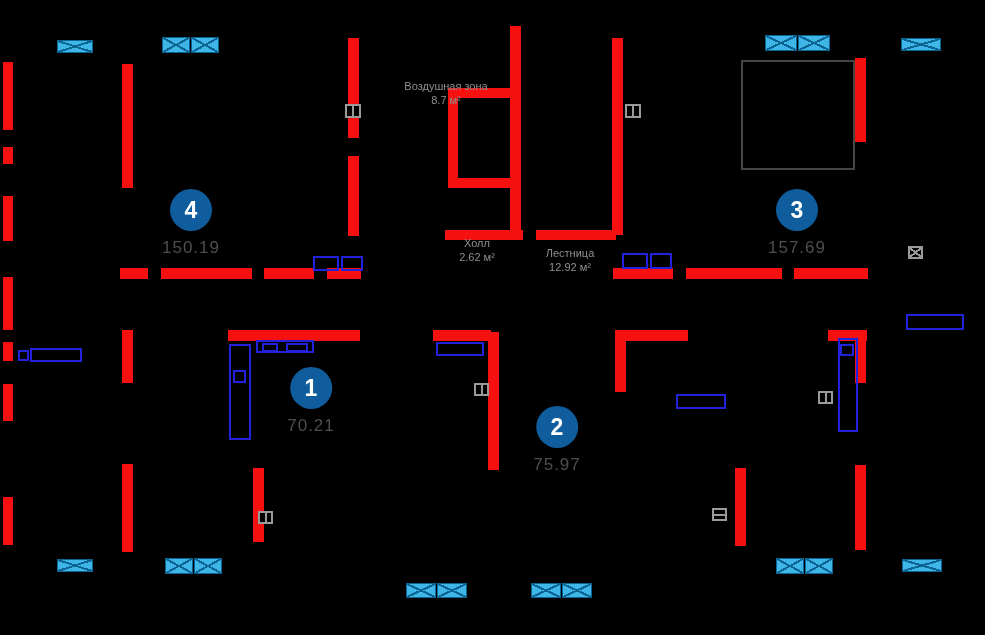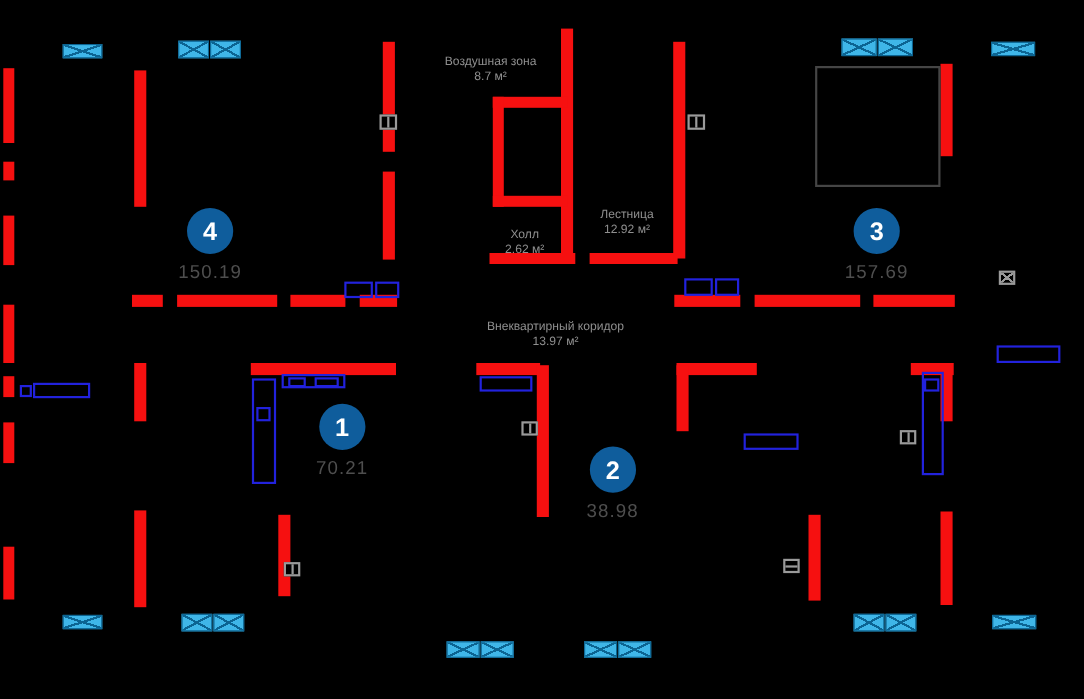--- a/index.html
+++ b/index.html
@@ -21,21 +21,21 @@
   .uicon.panel-h::after{content:"";position:absolute;top:0;bottom:0;left:50%;width:2px;margin-left:-1px;background:#9a9a9a;}
   .uicon.panel-v::after{content:"";position:absolute;left:0;right:0;top:50%;height:2px;margin-top:-1px;background:#9a9a9a;}
   .uicon.cross{
     background-image:
       linear-gradient(to top right, transparent calc(50% - 1px), #9a9a9a calc(50% - 1px), #9a9a9a calc(50% + 1px), transparent calc(50% + 1px)),
       linear-gradient(to bottom right, transparent calc(50% - 1px), #9a9a9a calc(50% - 1px), #9a9a9a calc(50% + 1px), transparent calc(50% + 1px));
   }
   .shaft{position:absolute;box-sizing:border-box;border:2px solid #454545;background:transparent;}
   .room-label{
     position:absolute;transform:translateX(-50%);
-    text-align:center;color:#8f8f8f;font-size:11px;line-height:1.28;
+    text-align:center;color:#8f8f8f;font-size:11px;line-height:1.28;margin-top:30px;
   }
   .room-label .room-name{display:block;}
   .room-label .room-area{display:block;}
   .badge-wrap{
     position:absolute;transform:translate(-50%,-21px);
     display:flex;flex-direction:column;align-items:center;gap:7px;
   }
   .badge{
     width:42px;height:42px;border-radius:50%;background:#0f5d9c;color:#fff;
     display:flex;align-items:center;justify-content:center;
@@ -135,39 +135,35 @@
     </div>
 
   <div class="room-label" style="left:446px;top:49px;width:120px">
     <span class="room-name">Воздушная зона</span>
     <span class="room-area">8.7 м²</span>
   </div>
   <div class="room-label" style="left:477px;top:206px;width:70px">
     <span class="room-name">Холл</span>
     <span class="room-area">2.62 м²</span>
   </div>
-  <div class="room-label" style="left:570px;top:188px;width:90px">
+  <div class="room-label" style="left:570px;top:216px;width:90px">
     <span class="room-name">Лестница</span>
     <span class="room-area">12.92 м²</span>
-  </div>
-  <div class="room-label" style="left:505px;top:290px;width:200px">
-    <span class="room-name">Внеквартирный коридор</span>
-    <span class="room-area">13.97 м²</span>
   </div>
 
   <div class="badge-wrap" style="left:191px;top:210px">
     <div class="badge">4</div>
     <div class="apt-area">150.19</div>
   </div>
   <div class="badge-wrap" style="left:797px;top:210px">
     <div class="badge">3</div>
     <div class="apt-area">157.69</div>
   </div>
   <div class="badge-wrap" style="left:311px;top:388px">
     <div class="badge">1</div>
     <div class="apt-area">70.21</div>
   </div>
   <div class="badge-wrap" style="left:557px;top:427px">
     <div class="badge">2</div>
-    <div class="apt-area">38.98</div>
+    <div class="apt-area">75.97</div>
   </div>
 
 </div>
 
 </body></html>

